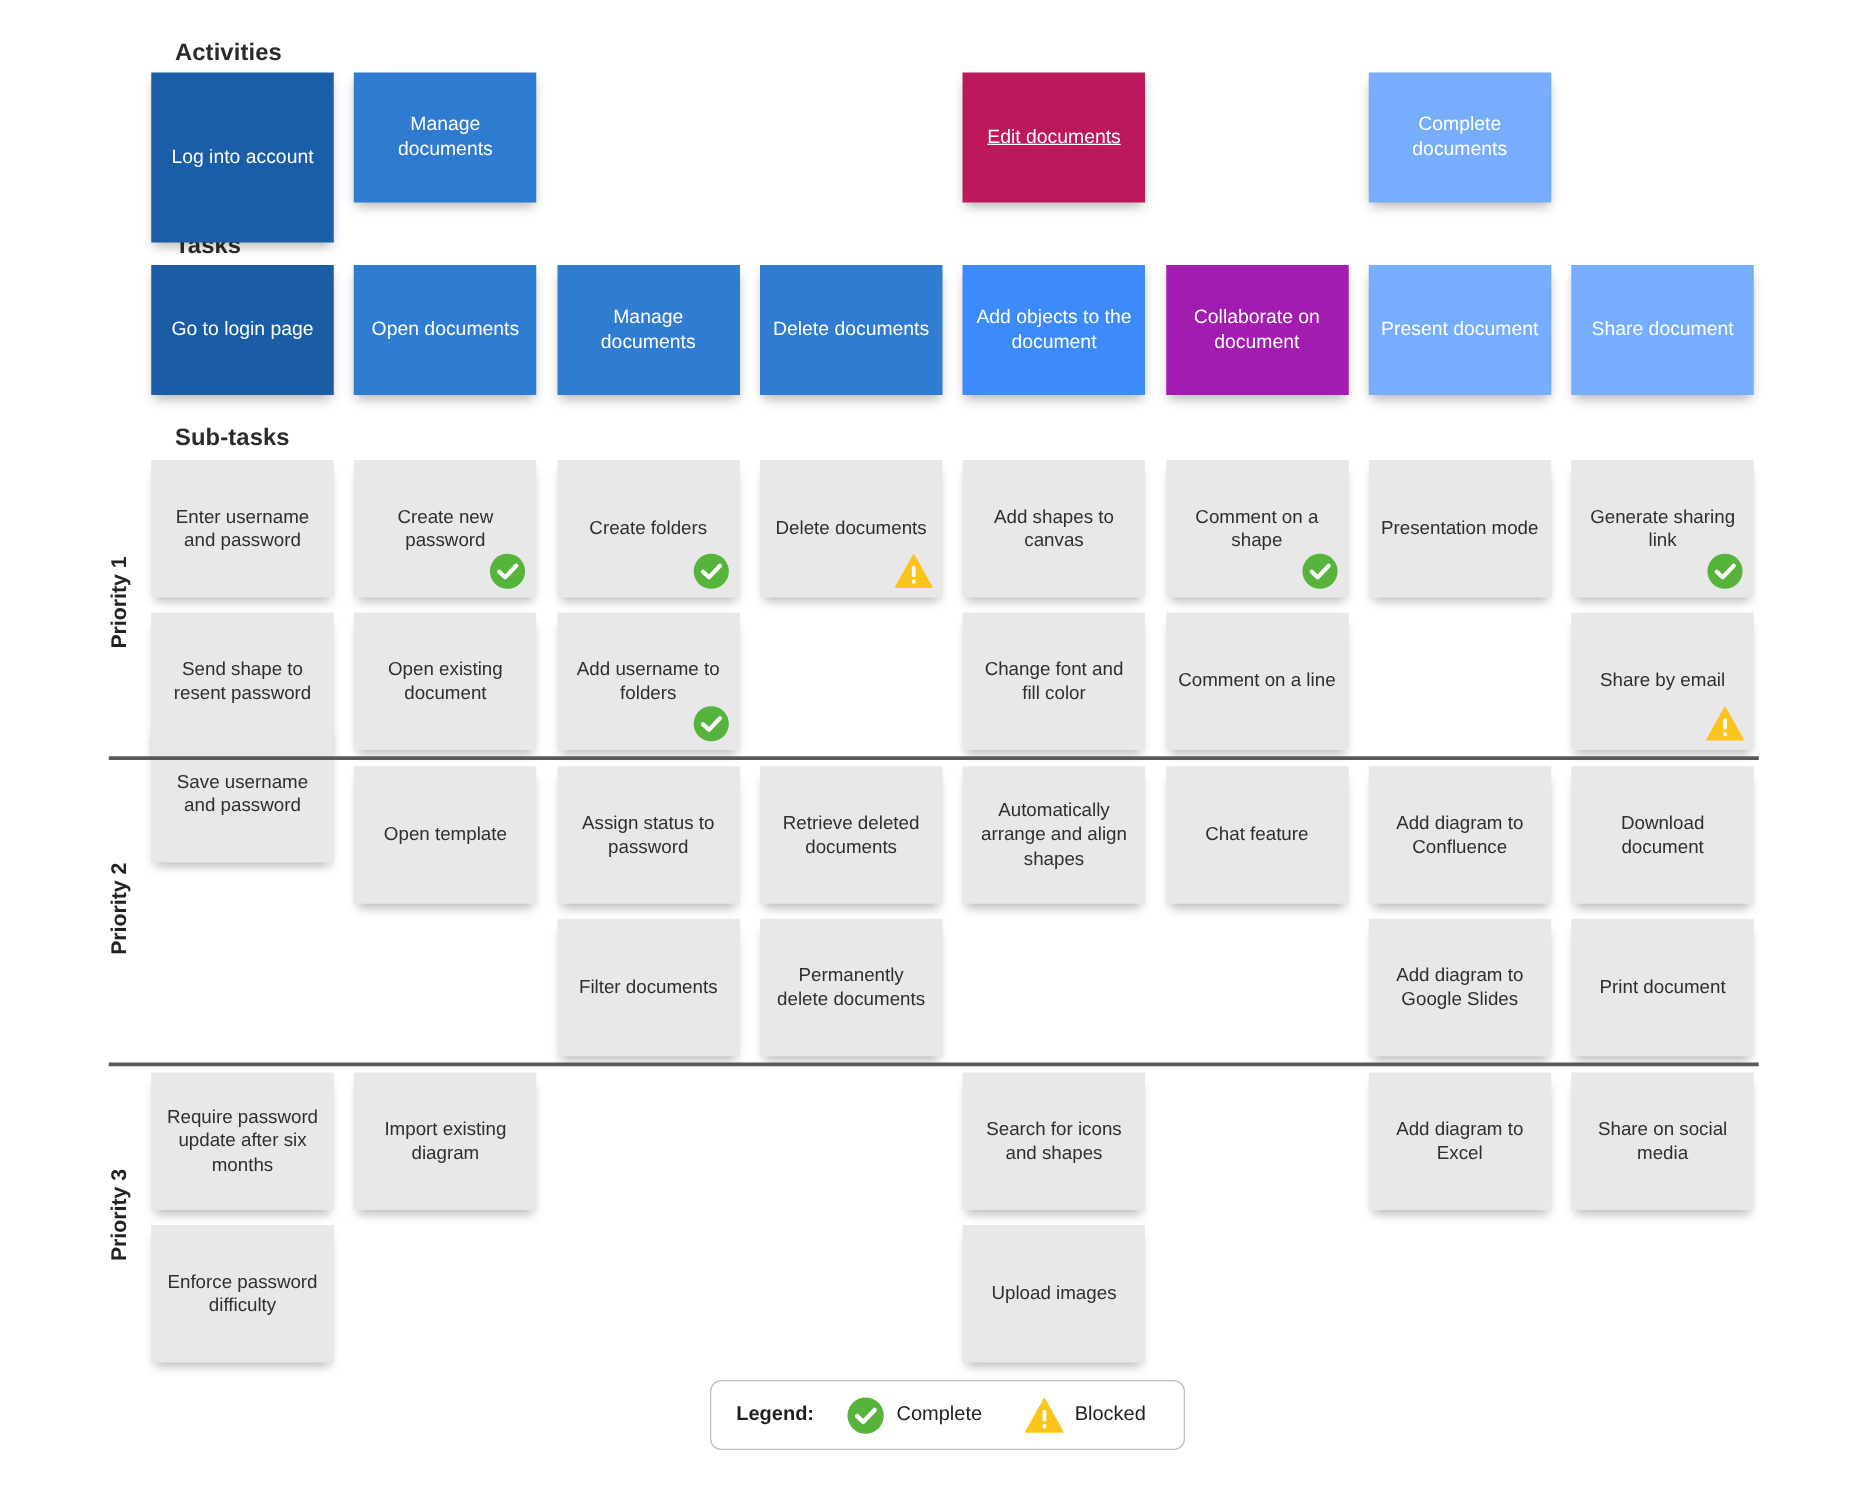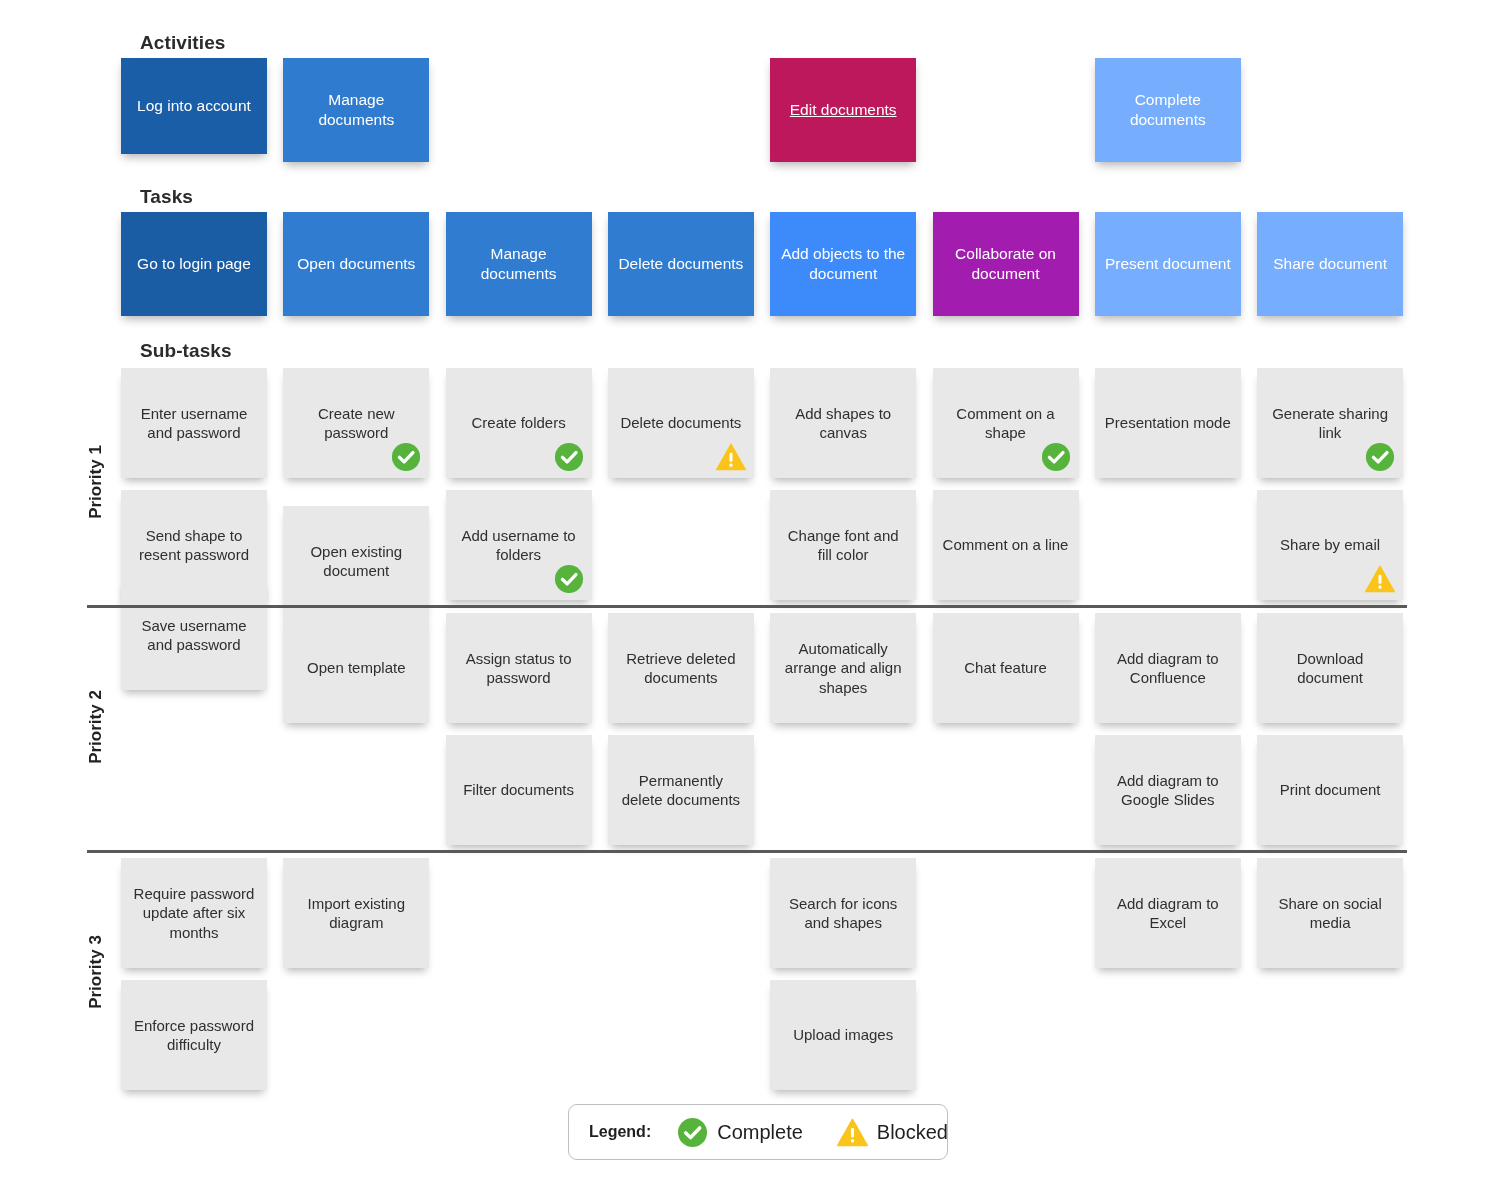--- a/index.html
+++ b/index.html
@@ -115,36 +115,36 @@
     white-space: nowrap;
   }
   .legend-item {
     display: flex;
     align-items: center;
     gap: 9px;
     white-space: nowrap;
   }
   .legend-item + .legend-item { margin-left: 22px; }
   .legend-item .legend-text {
-    font-size: 20px;
+    font-size: 16px;
     color: #1f1f1f;
   }
   .legend-icon { width: 31px; height: 31px; flex: 0 0 auto; }
 </style>
 </head>
 <body>
 
 <div id="board">
 
   <div class="section-heading" style="left:140px; top:32px;">Activities</div>
   <div class="section-heading" style="left:140px; top:186px;">Tasks</div>
   <div class="section-heading" style="left:140px; top:340px;">Sub-tasks</div>
 
   <div id="activities-layer">
-      <div class="card activity" style="left: 121px; top: 58px; width: 146px; height: 96px; background: rgb(26, 94, 168);">
+      <div class="card activity" style="left: 121px; top: 58px; width: 146px; height: 136px; background: rgb(26, 94, 168);">
         <span class="card-label">Log into account</span>
       </div>
       <div class="card activity" style="left: 283.3px; top: 58px; width: 146px; height: 104px; background: rgb(46, 123, 208);">
         <span class="card-label">Manage documents</span>
       </div>
       <div class="card activity" style="left: 770.2px; top: 58px; width: 146px; height: 104px; background: #be185d; text-decoration: underline;">
         <span class="card-label">Edit documents</span>
       </div>
       <div class="card activity" style="left: 1094.8px; top: 58px; width: 146px; height: 104px; background: rgb(118, 173, 252);">
         <span class="card-label">Complete documents</span>
@@ -183,21 +183,21 @@
       <div class="card subtask" style="left: 121px; top: 490px; width: 146px; height: 110px;">
         <span class="card-label">Send shape to resent password</span>
       </div>
       <div class="card subtask" style="left: 283.3px; top: 368px; width: 146px; height: 110px;">
         <span class="card-label">Create new password</span>
         <span class="status-badge"><svg viewBox="0 0 32 32" width="30" height="30" aria-hidden="true">
             <circle cx="16" cy="16" r="15" fill="#56B33B"></circle>
             <path d="M9 16.4 L14 21.2 L23.4 11.3" fill="none" stroke="#ffffff" stroke-width="3.6" stroke-linecap="round" stroke-linejoin="round"></path>
           </svg></span>
       </div>
-      <div class="card subtask" style="left: 283.3px; top: 490px; width: 146px; height: 110px; margin-top: 16px;">
+      <div class="card subtask" style="left: 283.3px; top: 490px; width: 146px; height: 110px;">
         <span class="card-label">Open existing document</span>
       </div>
       <div class="card subtask" style="left: 445.6px; top: 368px; width: 146px; height: 110px;">
         <span class="card-label">Create folders</span>
         <span class="status-badge"><svg viewBox="0 0 32 32" width="30" height="30" aria-hidden="true">
             <circle cx="16" cy="16" r="15" fill="#56B33B"></circle>
             <path d="M9 16.4 L14 21.2 L23.4 11.3" fill="none" stroke="#ffffff" stroke-width="3.6" stroke-linecap="round" stroke-linejoin="round"></path>
           </svg></span>
       </div>
       <div class="card subtask" style="left: 445.6px; top: 490px; width: 146px; height: 110px;">

